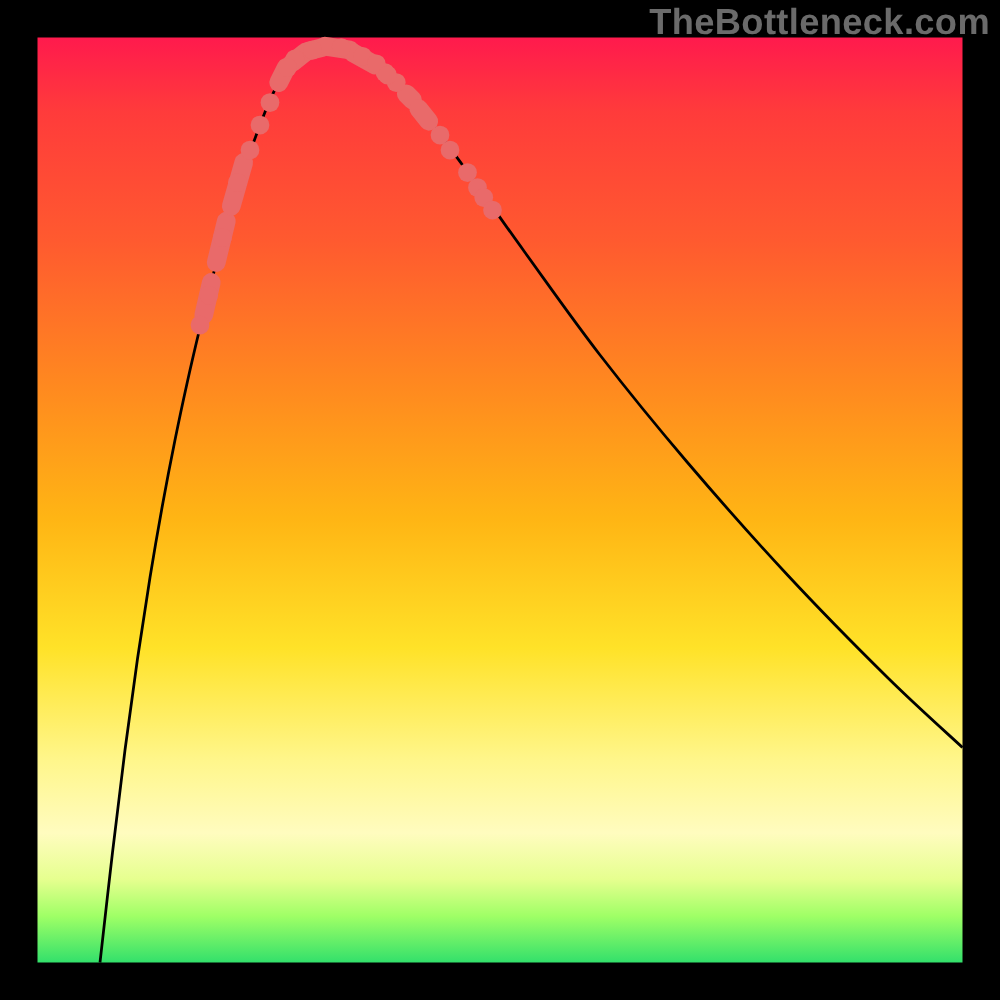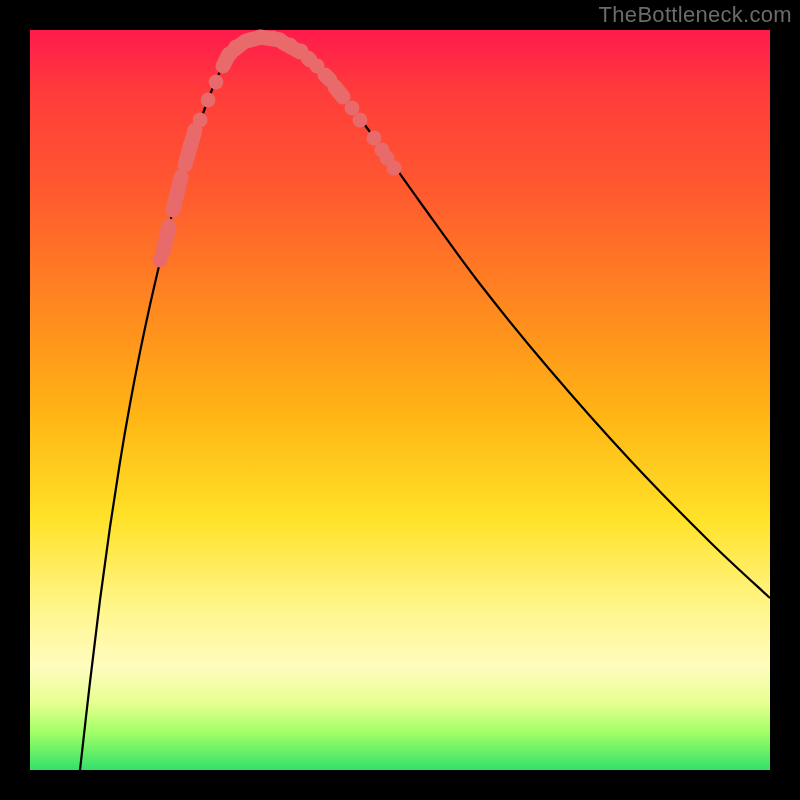--- a/index.html
+++ b/index.html
@@ -37,22 +37,22 @@
       #fffcbf 86%,
       #e6ff8f 91%,
       #9fff66 95%,
       #33e06b 100%);
   }
   .watermark {
     position: absolute;
     top: 2px;
     right: 8px;
     color: #6b6b6b;
-    font-size: 22px;
-    font-weight: 400;
+    font-size: 29px;
+    font-weight: 700;
     letter-spacing: 0.3px;
     user-select: none;
   }
   svg.curve {
     position: absolute;
     left: 0;
     top: 0;
     width: 740px;
     height: 740px;
     overflow: visible;

